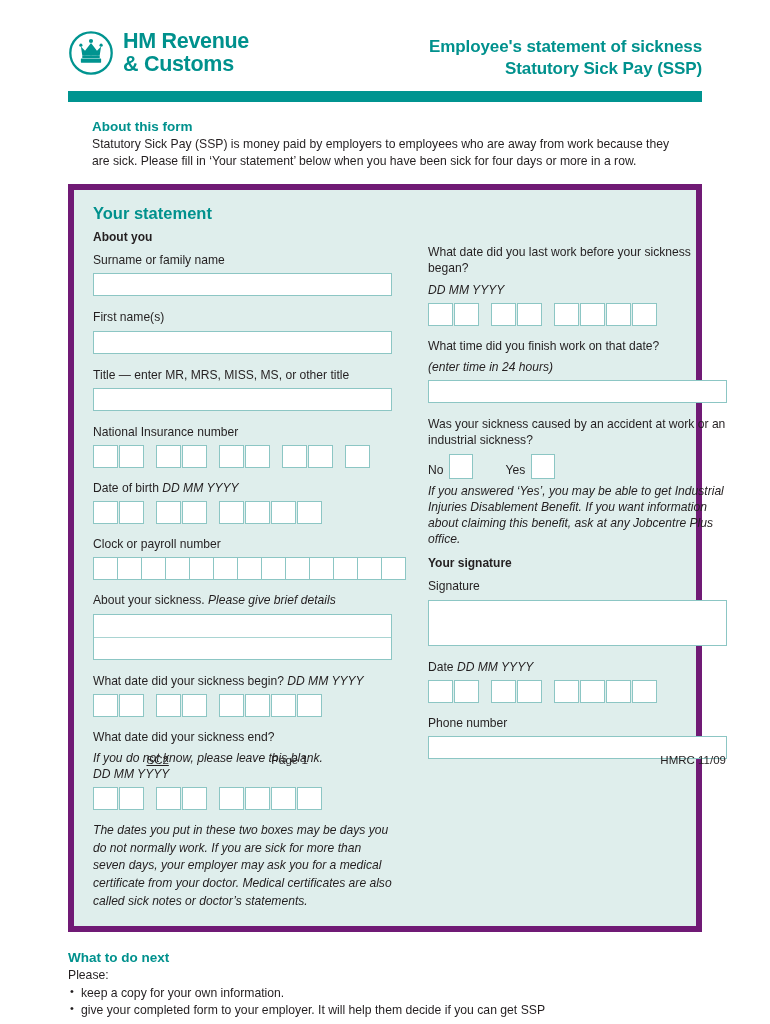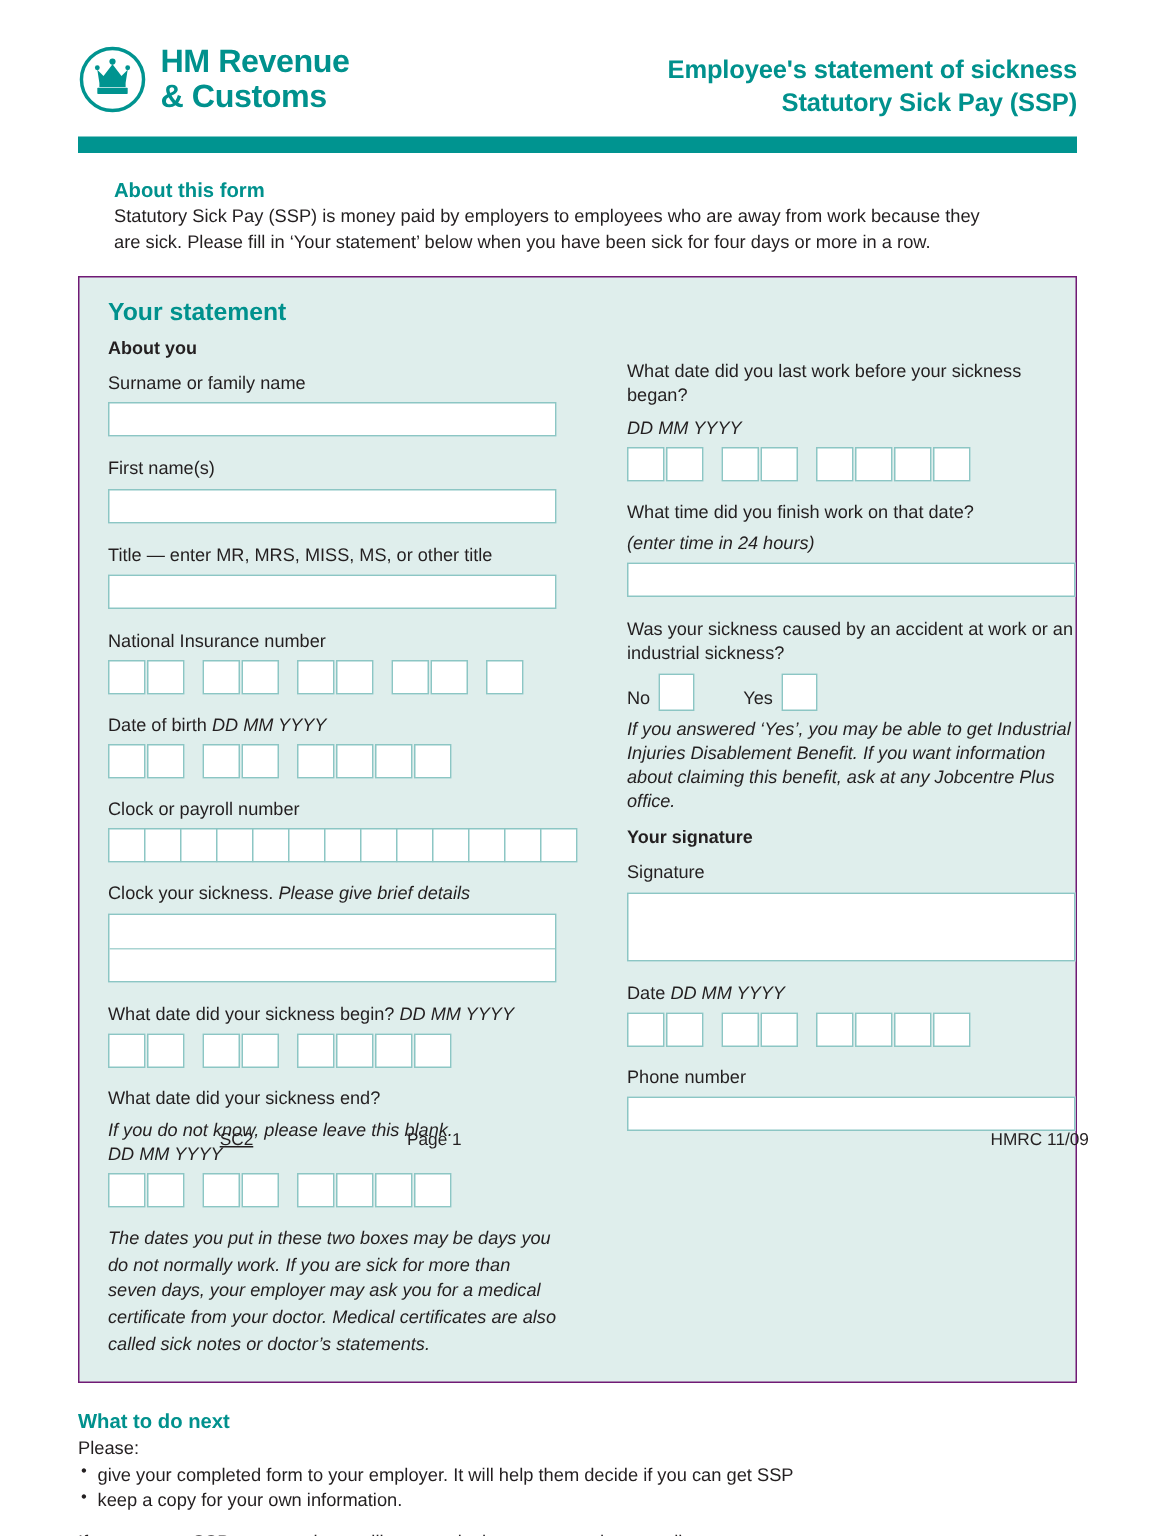--- a/index.html
+++ b/index.html
@@ -6,44 +6,44 @@
   html, body { margin: 0; padding: 0; }
   body {
     width: 770px;
     height: 1024px;
     background: #ffffff;
     font-family: "Liberation Sans", sans-serif;
     color: #231f20;
     overflow: hidden;
   }
 
-  .page { position: relative; width: 770px; height: 784px; padding: 0 52px; }
+  .page { position: relative; width: 770px; height: 784px; padding: 0 68px; }
 
   
   .header { display: flex; align-items: flex-start; justify-content: space-between; padding-top: 30px; }
   .logo-block { display: flex; align-items: center; gap: 9px; }
   .crown-circle { width: 46px; height: 46px; flex: 0 0 46px; }
   .logo-text { font-size: 21.5px; font-weight: bold; line-height: 1.08; color: #00918d; letter-spacing: -0.3px; }
   .logo-text .l2 { display: block; }
   .title-block { text-align: right; color: #00918d; font-weight: bold; font-size: 17px; line-height: 1.28; padding-top: 6px; letter-spacing: -0.1px; }
   .teal-rule { height: 11px; background: #009490; margin-top: 11px; }
 
   
   .sec-head { color: #00918d; font-weight: bold; font-size: 13.5px; margin: 0 0 2px 0; }
   .about-form { margin-top: 17px; margin-left: 24px; }
   .body-text { font-size: 12.2px; line-height: 1.42; }
 
   
   .statement {
     margin-top: 14px;
     background: #dfeeec;
-    border: 1px solid #701a75;
+    border: 6px solid #701a75;
     padding: 14px 19px 16px 19px;
     display: flex;
-    gap: 47px;
+    gap: 36px;
   }
   .col { width: 299px; flex: 0 0 299px; }
   .panel-title { color: #00918d; font-weight: bold; font-size: 16.5px; margin: 0 0 7px 0; }
   .sub-head { font-weight: bold; font-size: 12px; margin-bottom: 8px; }
   .label { font-size: 12.1px; line-height: 1.34; margin-bottom: 5px; }
   .label .it { font-style: italic; }
   .it-blk { font-style: italic; font-size: 12.1px; line-height: 1.34; }
   .note { font-style: italic; font-size: 12.1px; line-height: 1.45; margin-top: 9px; }
 
   .field { background: #ffffff; border: 1px solid #8cc6c4; height: 23px; width: 100%; margin-bottom: 13px; }
@@ -187,21 +187,21 @@
             <span class="cell"></span>
           <span class="cell"></span>
             <span class="cell"></span>
           <span class="cell"></span>
             <span class="cell"></span>
           <span class="cell"></span>
         </div>
       </div>
 
       <div class="label">
-        <span>Clock your sickness.</span>
+        <span>About your sickness.</span>
         <span class="it">Please give brief details</span>
       </div>
       <div class="field two-row"></div>
 
       <div class="label">
         <span>What date did your sickness begin?</span>
         <span class="it">DD MM YYYY</span>
       </div>
       <div class="boxrow">
         <div class="bgroup">
@@ -309,22 +309,22 @@
 
       <div class="label">Phone number</div>
       <div class="field"></div>
     </div>
   </div>
 
   <div class="whatnext">
     <div class="sec-head">What to do next</div>
     <div class="plain">Please:</div>
     <ul class="bullets">
+      <li>keep a copy for your own information.</li>
       <li>give your completed form to your employer. It will help them decide if you can get SSP</li>
-      <li>keep a copy for your own information.</li>
     </ul>
     <div class="para">
       <span>If you can get SSP, your employer will pay you in the same way they usually pay your wages.</span><br>
       <br>
       
     </div>
 
   </div>
 
   <div class="footer">

